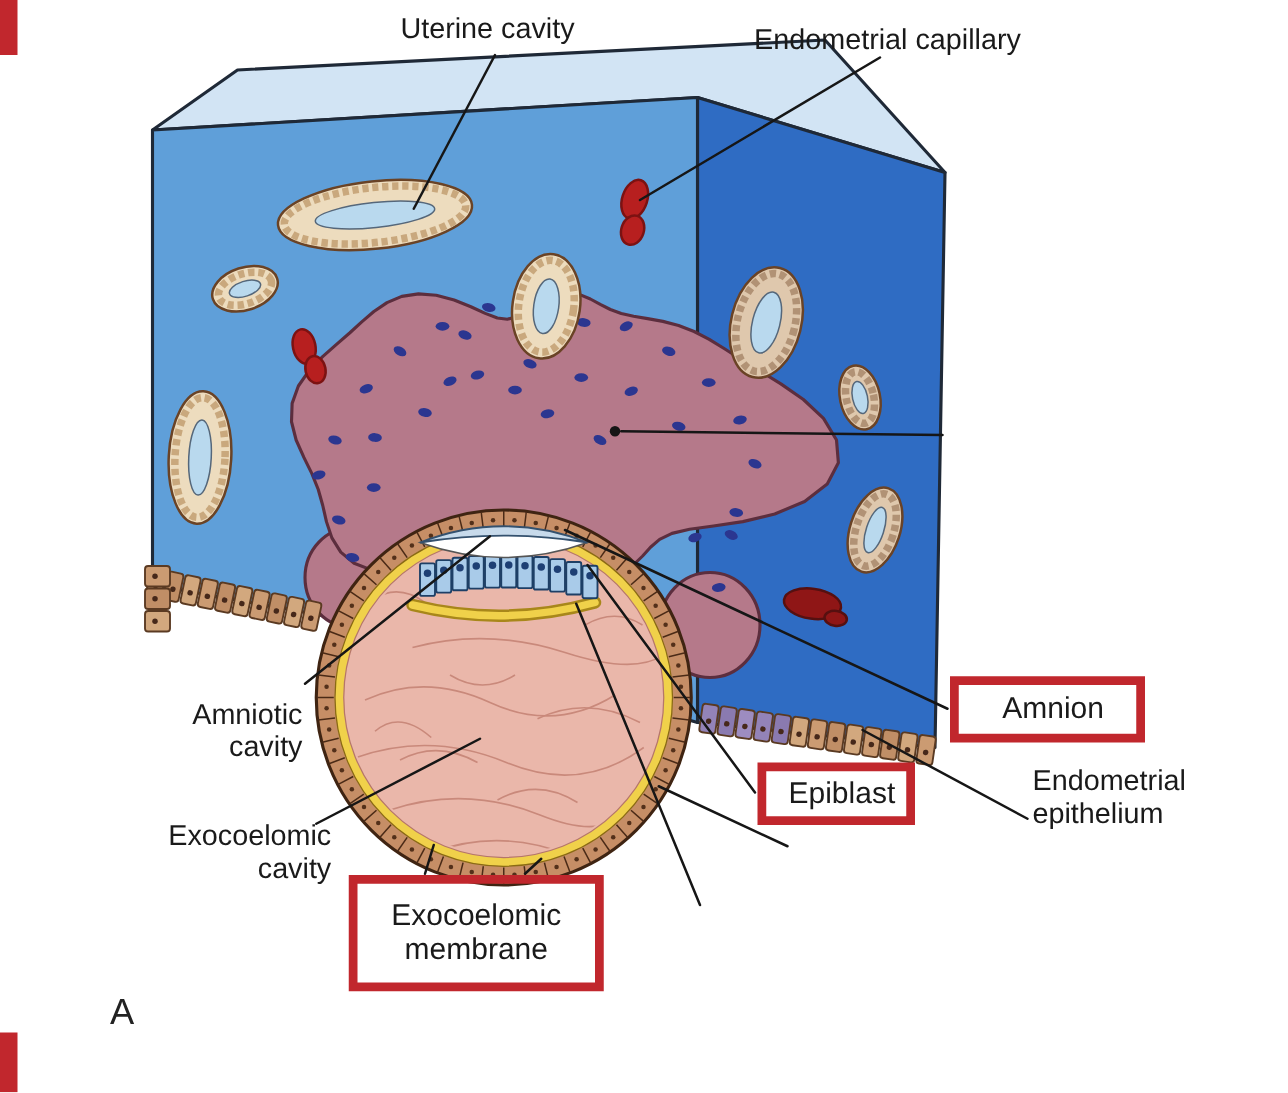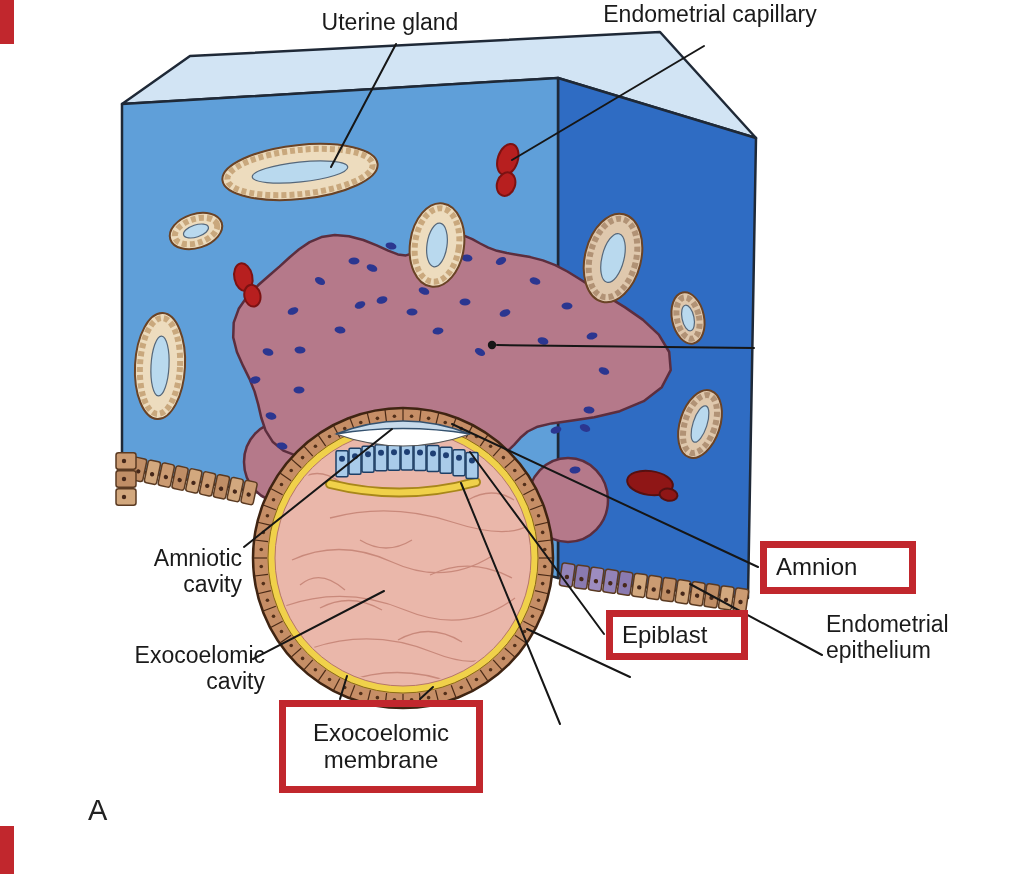--- a/index.html
+++ b/index.html
@@ -20,23 +20,23 @@
   .ring-yellow{fill:var(--c-yellow);stroke:#8a6a14;stroke-width:1;}
   .cavity-pink{fill:var(--c-pink);stroke:#b5766a;stroke-width:1;}
   .reticul path{stroke:#c9897b;stroke-width:1.3;fill:none;}
   .hypo-dark{stroke:#a8871a;stroke-width:10;fill:none;stroke-linecap:round;}
   .hypo{stroke:var(--c-yellow);stroke-width:6;fill:none;stroke-linecap:round;}
   .amcav{fill:#ffffff;stroke:#555;stroke-width:1.2;}
   .amnion{fill:#c7daeb;stroke:#34516e;stroke-width:1.5;}
   .leaders line{stroke:#161616;stroke-width:2;stroke-linecap:round;}
   .lbl{position:absolute;color:#1a1a1a;font-size:23px;line-height:1.12;white-space:pre-line;}
   .center{text-align:center;}
-  .right{text-align:right;}
+  .right{text-align:right;margin-top:13px;}
   .red-box{position:absolute;border:7px solid var(--c-box);box-sizing:border-box;
-           display:flex;align-items:center;color:#1a1a1a;font-size:24px;line-height:1.12;}
+           display:flex;align-items:center;color:#1a1a1a;font-size:24px;line-height:1.12;justify-content:center;}
   .red-box span{white-space:pre-line;}
   .red-box.center{justify-content:center;text-align:center;}
   .red-box.pad{padding-left:9px;}
   .panel-letter{position:absolute;font-size:29px;color:#222;}
   .crop{position:absolute;left:0;width:14px;background:var(--c-box);}
 </style>
 </head>
 <body>
 
 <div class="figure">
@@ -419,40 +419,40 @@
       <line x1="604" y1="634" x2="470" y2="452"></line>
       <line x1="630" y1="677" x2="527" y2="629"></line>
       <line x1="560" y1="724" x2="461" y2="483"></line>
       <line x1="340" y1="699" x2="347" y2="676"></line>
       <line x1="420" y1="699" x2="433" y2="687"></line>
       <line x1="253" y1="659" x2="384" y2="591"></line>
       <line x1="244" y1="547" x2="392" y2="429"></line>
     </g>
   </svg>
 
-  <div class="lbl center" style="left:270px;top:10px;width:240px">Uterine gland</div>
-
-  <div class="lbl center" style="left:550px;top:2px;width:320px">Endometrial capillary</div>
+  <div class="lbl center" style="left:270px;top:10px;width:240px">Uterine cavity</div>
+
+  <div class="lbl center" style="left:550px;top:19px;width:320px">Endometrial capillary</div>
 
 
   <div class="lbl right" style="left:120px;top:546px;width:122px">Amniotic
 cavity</div>
 
   <div class="lbl right" style="left:75px;top:643px;width:190px">Exocoelomic
 cavity</div>
 
 
   <div class="lbl" style="left:826px;top:612px">Endometrial
 epithelium</div>
 
   <div class="red-box pad" style="left:760px;top:541px;width:156px;height:53px">
     <span>Amnion</span>
   </div>
 
-  <div class="red-box pad" style="left:606px;top:610px;width:142px;height:50px">
+  <div class="red-box pad" style="left:606px;top:610px;width:126px;height:50px">
     <span>Epiblast</span>
   </div>
 
   <div class="red-box center" style="left:279px;top:700px;width:204px;height:93px">
     <span>Exocoelomic
 membrane</span>
   </div>
 
 
   <div class="panel-letter" style="left:88px;top:794px">A</div>

